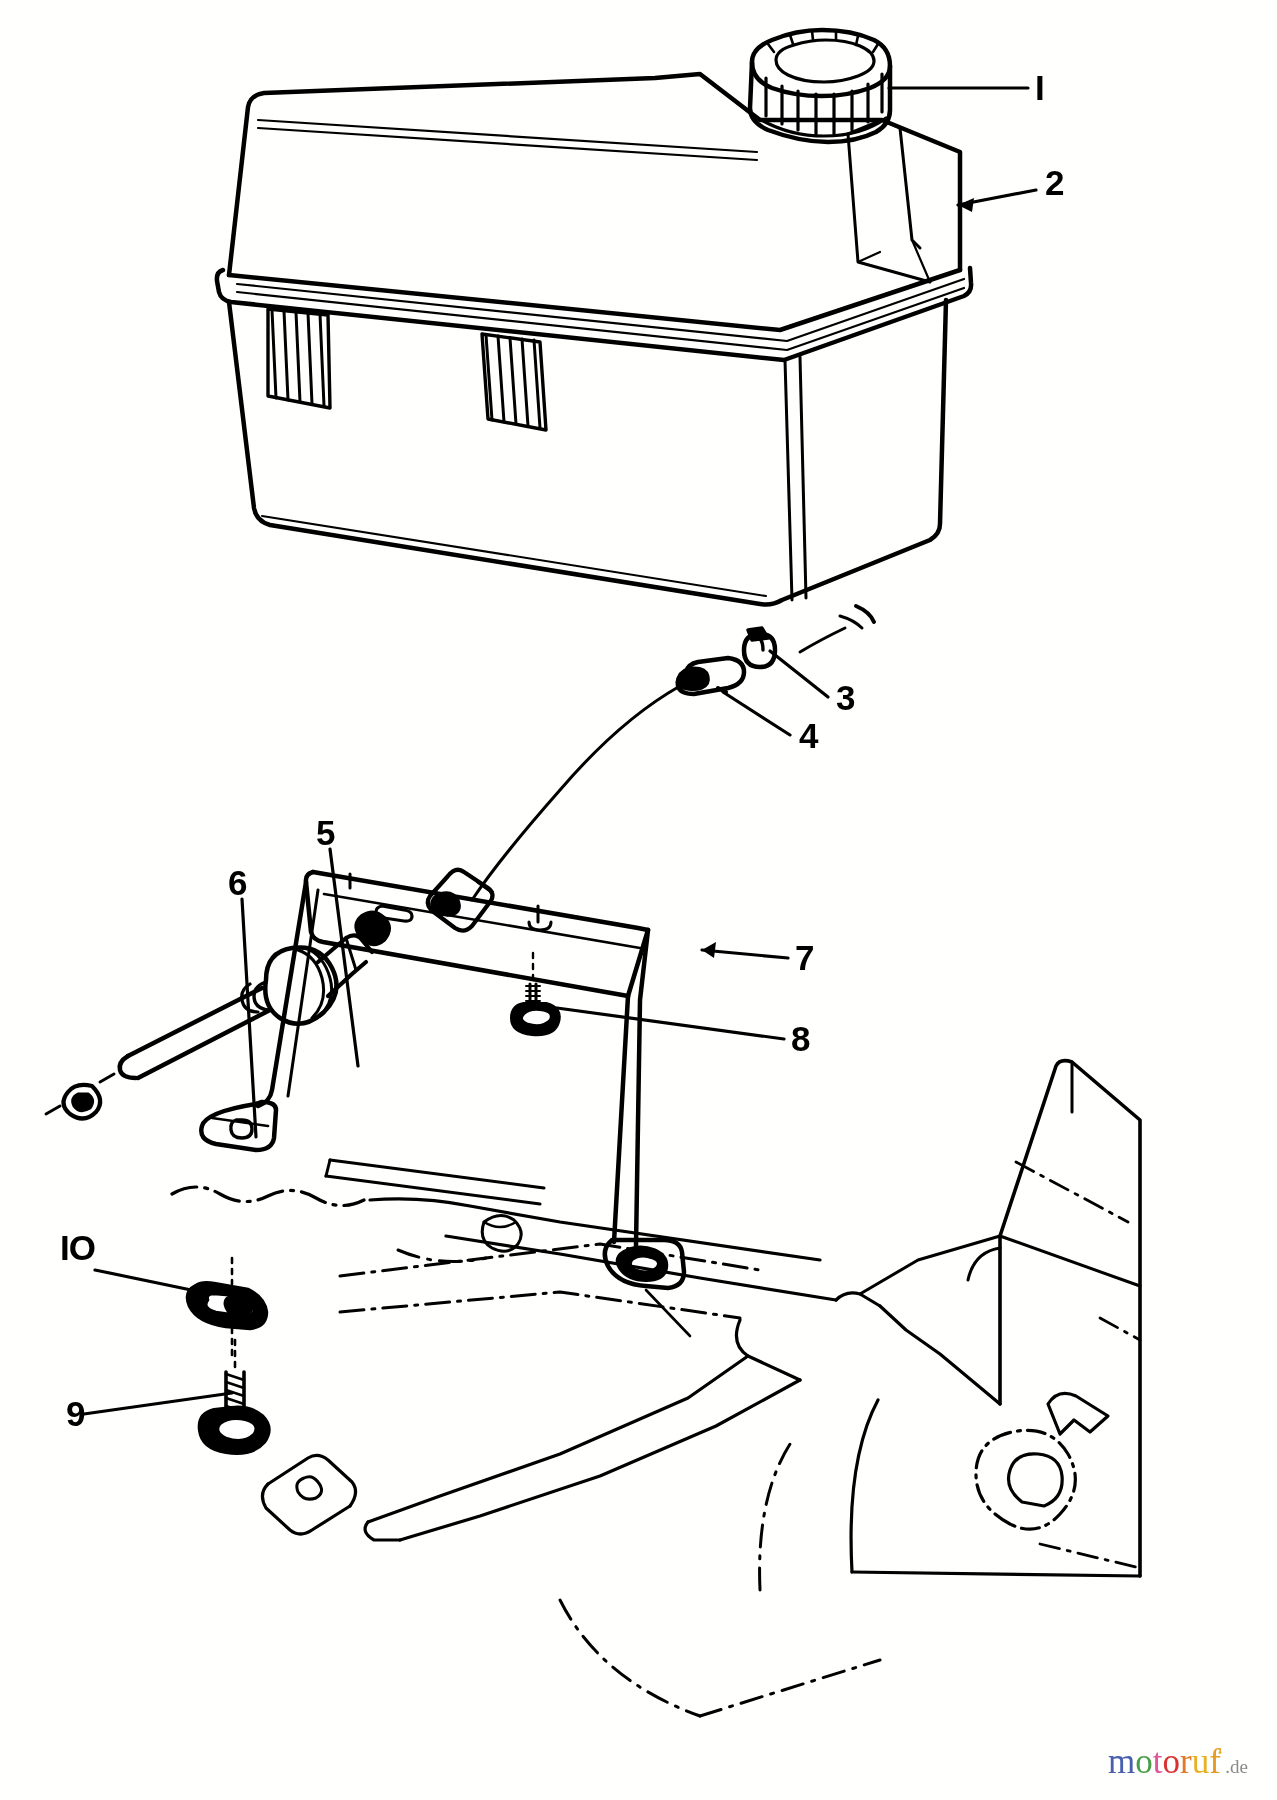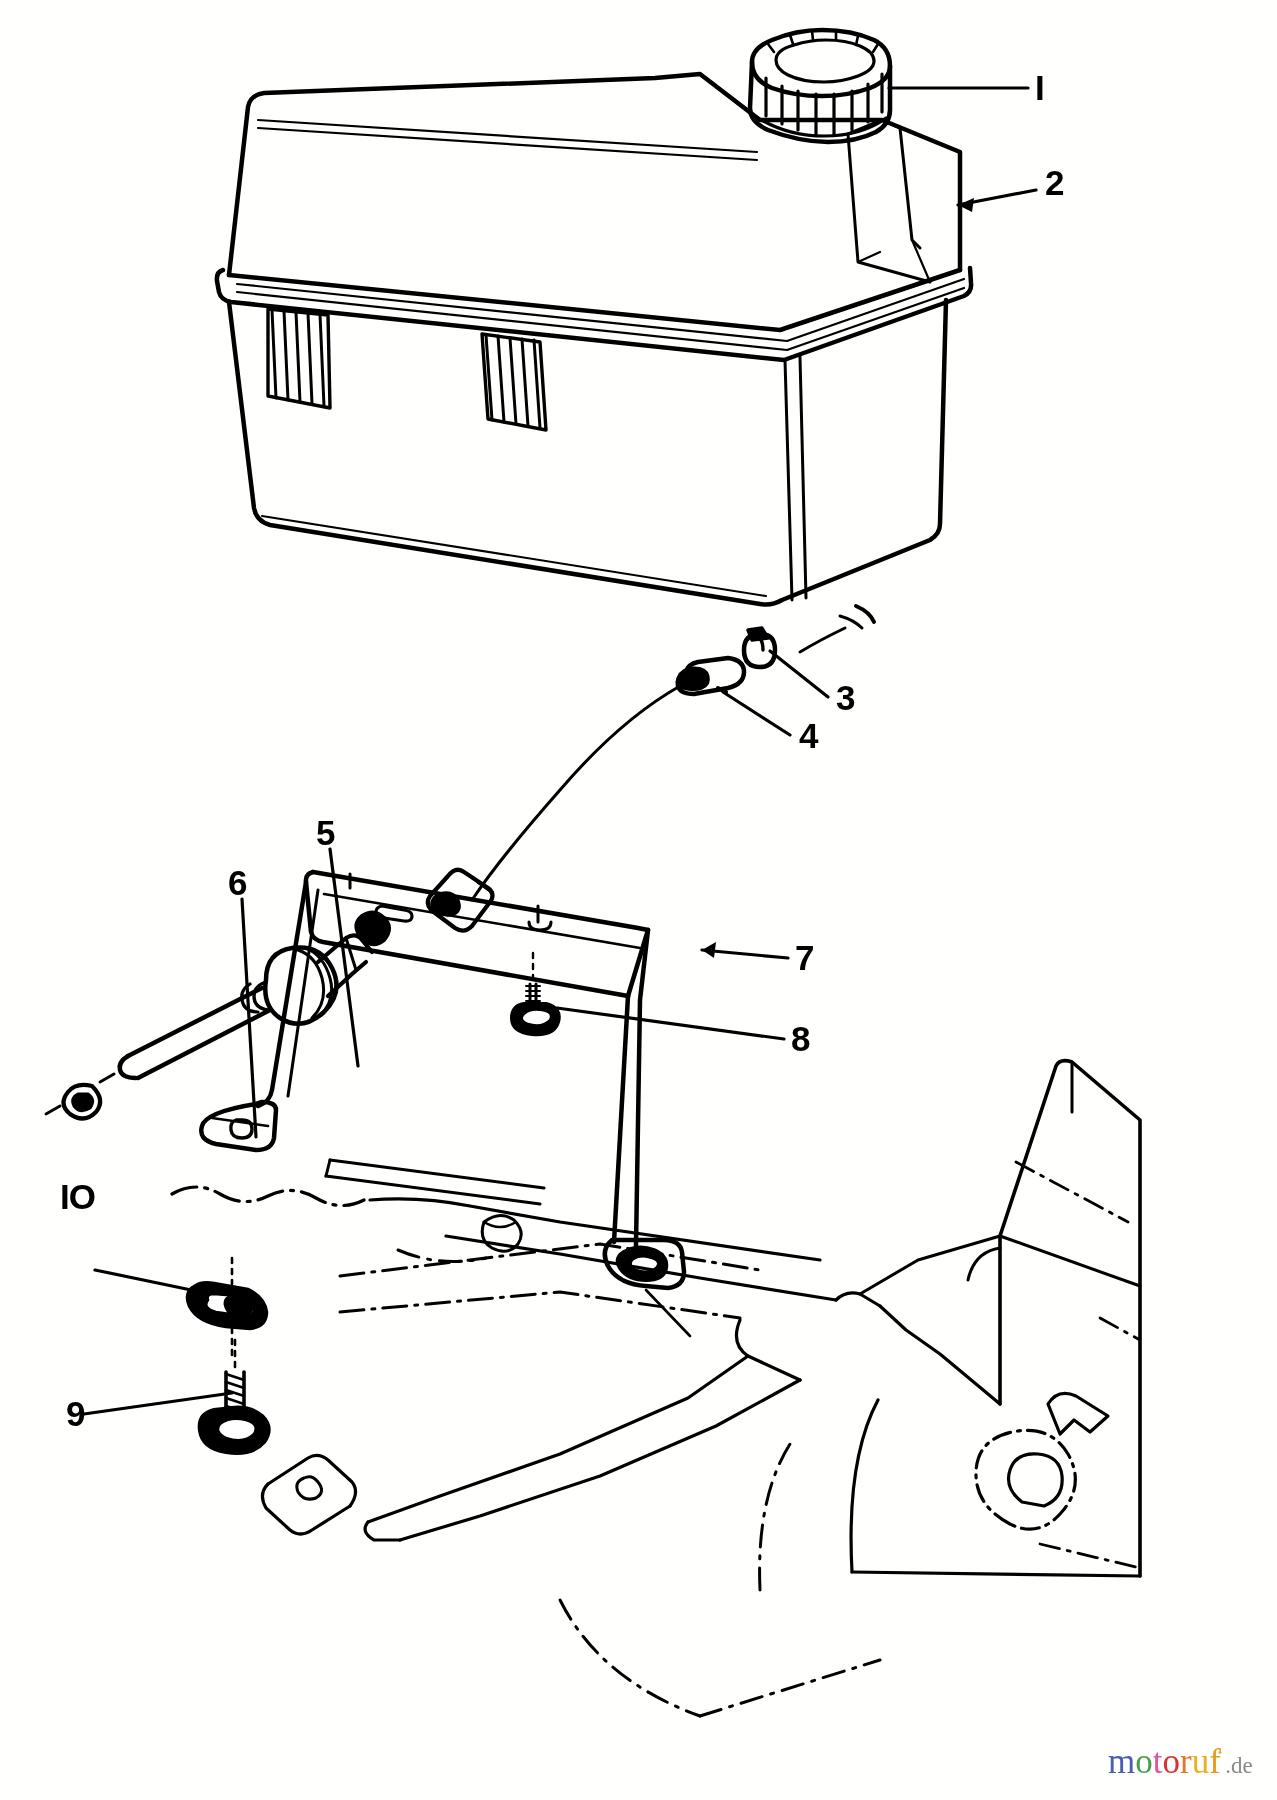--- a/index.html
+++ b/index.html
@@ -42,21 +42,21 @@
     font-family: "Liberation Serif", serif;
     font-size: 35px;
     line-height: 1;
     white-space: nowrap;
     user-select: none;
   }
   .watermark .wm-letter {
     font-weight: normal;
   }
   .watermark .wm-suffix {
-    font-size: 23px;
+    font-size: 19px;
     vertical-align: baseline;
   }
   .watermark .wm-dot {
     font-size: 13px;
     position: relative;
     top: -16px;
     left: -3px;
   }
 </style>
 </head>
@@ -393,19 +393,19 @@
 
   <div class="callout-label" style="left:1035px; top:70px;">I</div>
   <div class="callout-label" style="left:1045px; top:165px;">2</div>
   <div class="callout-label" style="left:836px;  top:680px;">3</div>
   <div class="callout-label" style="left:799px;  top:718px;">4</div>
   <div class="callout-label" style="left:316px;  top:815px;">5</div>
   <div class="callout-label" style="left:228px;  top:865px;">6</div>
   <div class="callout-label" style="left:795px;  top:940px;">7</div>
   <div class="callout-label" style="left:791px;  top:1021px;">8</div>
   <div class="callout-label" style="left:66px;   top:1396px;">9</div>
-  <div class="callout-label" style="left:60px;   top:1179px;">IO</div>
+  <div class="callout-label" style="left:60px;   top:1230px;">IO</div>
 
   <div class="watermark">
     <span class="wm-letter" style="color: rgb(74, 95, 174);">m</span><span class="wm-letter" style="color: rgb(74, 158, 74);">o</span><span class="wm-letter" style="color: rgb(226, 85, 154);">t</span><span class="wm-letter" style="color: rgb(217, 50, 50);">o</span><span class="wm-letter" style="color: rgb(224, 122, 40);">r</span><span class="wm-letter" style="color: rgb(232, 176, 37);">u</span><span class="wm-letter" style="color: rgb(230, 154, 34);">f</span><span class="wm-dot" style="color: rgb(232, 176, 37);">•</span><span class="wm-suffix" style="color: rgb(138, 138, 138);">.de</span>
   </div>
 
 </div>
 
 </body></html>

